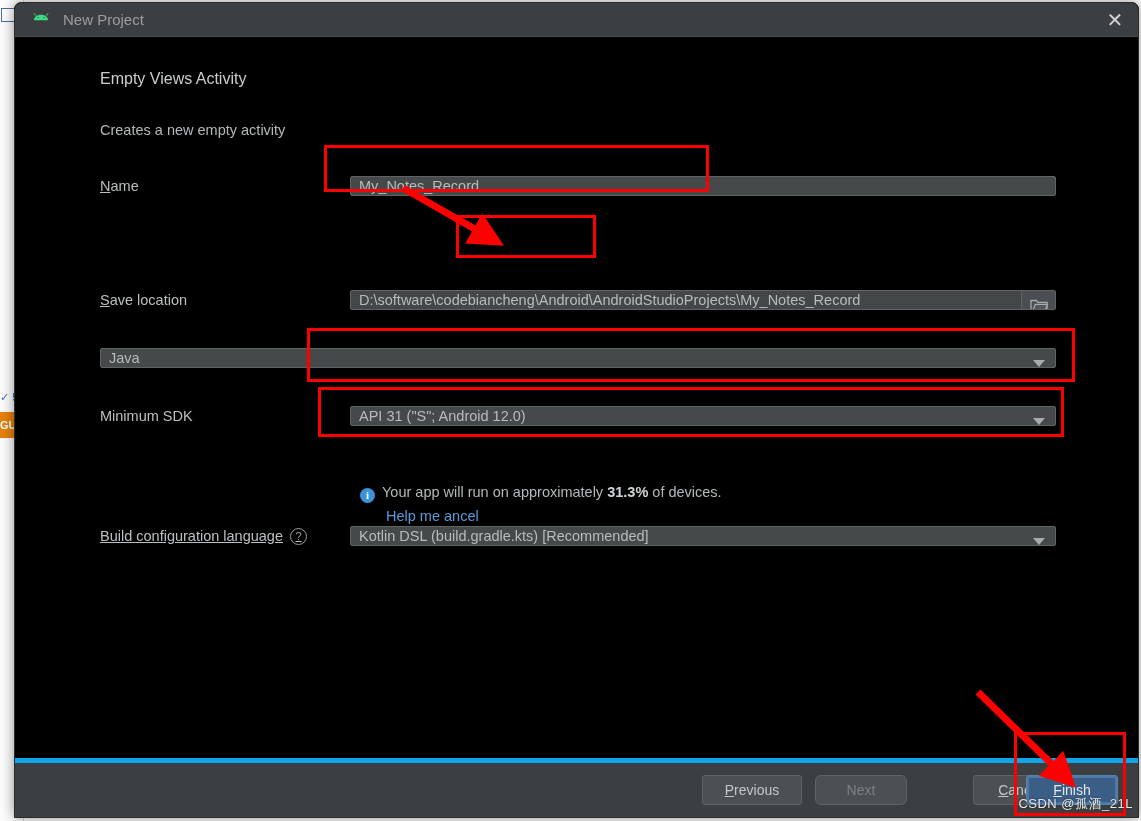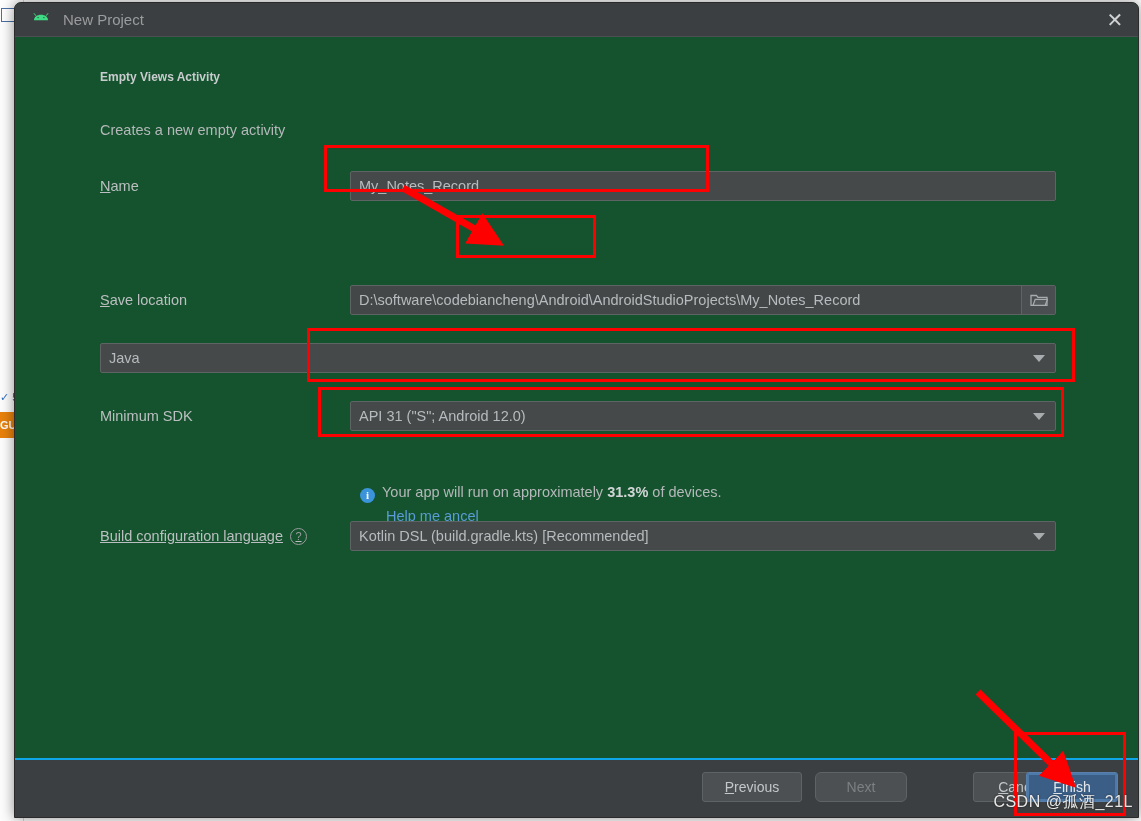--- a/index.html
+++ b/index.html
@@ -80,21 +80,21 @@
     white-space: nowrap;
   }
 
   
   #dialog {
     position: absolute;
     left: 14px;
     top: 2px;
     width: 1125px;
     height: 816px;
-    background: #14532d;
+    background: #000000;
     border: 1px solid #2b2b2b;
     border-radius: 7px 7px 0 0;
     box-shadow: 0 0 14px rgba(0,0,0,0.45);
     overflow: hidden;
   }
 
   
   #titlebar {
     position: relative;
     height: 34px;
@@ -132,22 +132,22 @@
   #dialog-body {
     position: relative;
     height: 721px;
     padding: 0;
   }
 
   .step-title {
     position: absolute;
     left: 85px;
     top: 33px;
-    font-size: 12px;
-    font-weight: bold;
+    font-size: 16px;
+    font-weight: normal;
     color: #c9ccce;
   }
   .step-sub {
     position: absolute;
     left: 85px;
     top: 85px;
     font-size: 14.5px;
     color: #b5b8ba;
   }
 
@@ -164,21 +164,21 @@
     width: 250px;
     font-size: 14.5px;
     color: #bcbfc1;
     flex: none;
   }
   .form-label u { text-decoration: underline; }
 
   .field {
     position: relative;
     flex: 1;
-    height: 30px;
+    height: 20px;
     background: #45494a;
     border: 1px solid #5e6363;
     border-radius: 2px;
     display: flex;
     align-items: center;
     color: #b8bbbd;
     font-size: 14.5px;
     padding: 0 8px;
     overflow: hidden;
     white-space: nowrap;
@@ -258,21 +258,21 @@
   }
 
   
   #footer {
     position: absolute;
     left: 0;
     bottom: 0;
     width: 1123px;
     height: 59px;
     background: #3c3f41;
-    border-top: 2px solid #0ea5e9;
+    border-top: 5px solid #0ea5e9;
   }
   .btn {
     position: absolute;
     top: 12px;
     height: 30px;
     background: #4c5052;
     border: 1px solid #5e6365;
     border-radius: 3px;
     color: #c4c7c9;
     font-size: 14px;
@@ -296,21 +296,21 @@
     border: 3px solid #fe0000;
     pointer-events: none;
   }
   .anno-arrow { position: absolute; pointer-events: none; }
 
   .watermark {
     position: absolute;
     right: 8px;
     bottom: 8px;
     color: #e8e8e8;
-    font-size: 16px;
+    font-size: 13px;
     letter-spacing: 0.5px;
     text-shadow: 0 0 2px rgba(0,0,0,0.6);
     white-space: nowrap;
   }
 </style>
 </head>
 <body>
 
 <div id="backdrop">
   <div class="bg-left-panel"></div>

